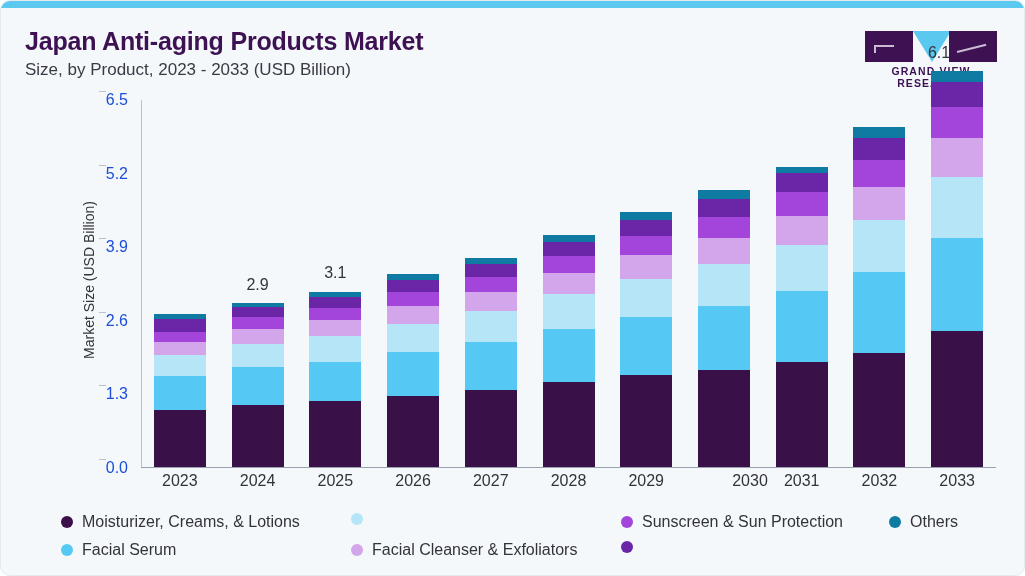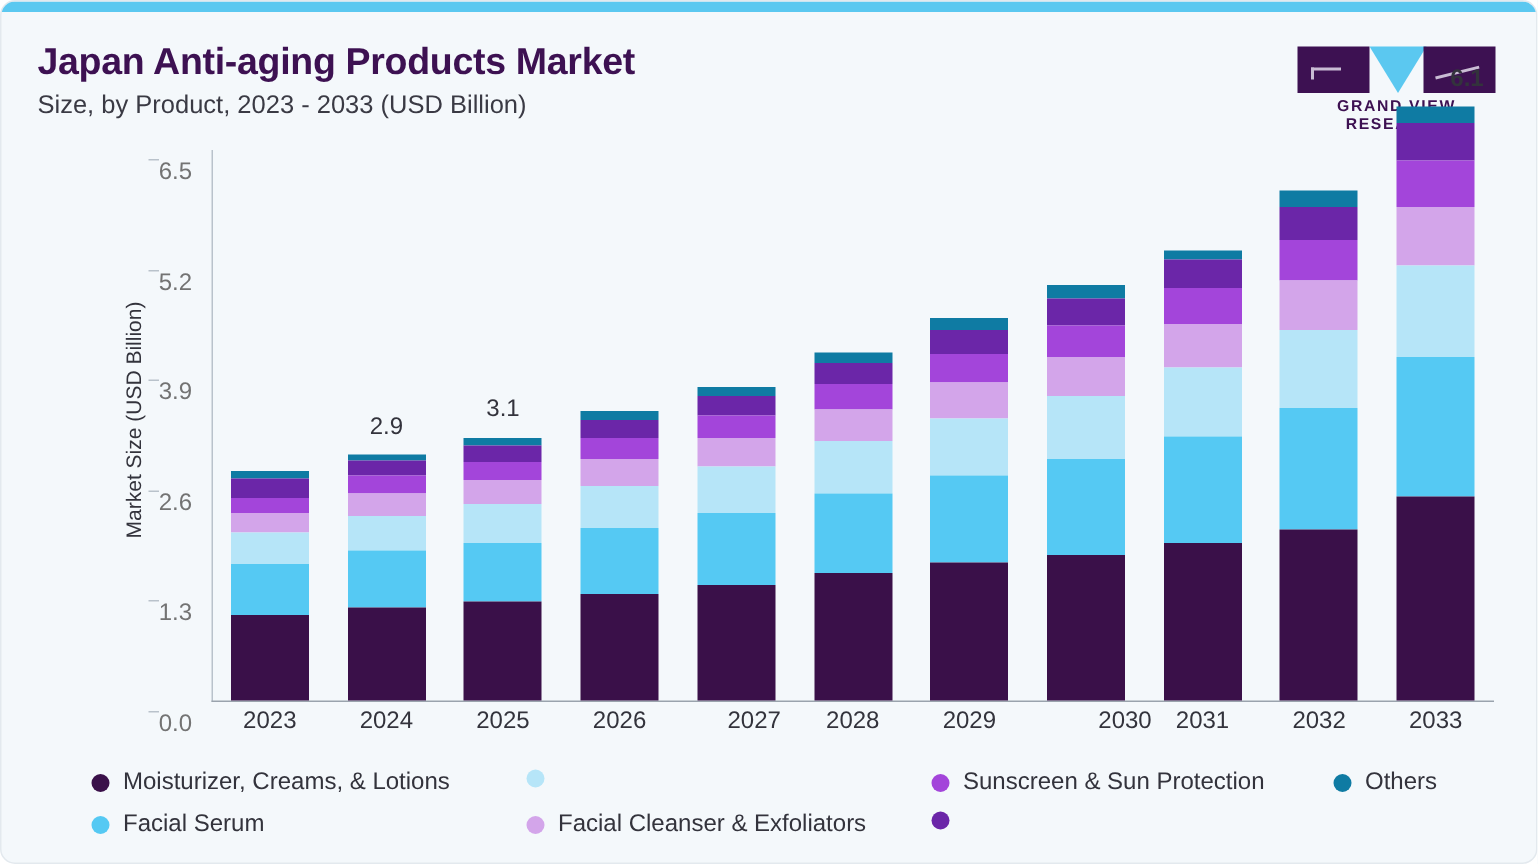--- a/index.html
+++ b/index.html
@@ -82,23 +82,22 @@
     white-space:nowrap;
   }
   #axisarea{
     position:absolute;left:140px;top:14px;
     width:855px;height:368px;
   }
   .ytick{
     position:absolute;right:100%;
     transform:translateY(-50%);
     padding-right:13px;
-    font-size:16px;color:#737373;
+    font-size:16px;color:#1d4ed8;
     white-space:nowrap;
-    margin-top:15px;
   }
   .ytick-mark{
     position:absolute;left:-7px;width:7px;height:1px;background:#b9c2cb;
   }
   #yaxisline{
     position:absolute;left:0;top:0;width:1px;height:368px;background:#b9c2cb;
   }
   #xaxisline{
     position:absolute;left:0;bottom:0;width:855px;height:1px;background:#9aa3ad;
   }
@@ -254,37 +253,37 @@
           </div>
           <div class="bar" style="left: 712.409px;">
             <div class="seg" title="Others: 0.19" style="height: 10.7569px; background: rgb(15, 123, 163);"></div>
             <div class="seg" title="Facial Masks &amp; Peels: 0.39" style="height: 22.08px; background: rgb(107, 38, 168);"></div>
             <div class="seg" title="Sunscreen &amp; Sun Protection: 0.47" style="height: 26.6092px; background: rgb(163, 69, 218);"></div>
             <div class="seg" title="Facial Cleanser &amp; Exfoliators: 0.58" style="height: 32.8369px; background: rgb(211, 165, 234);"></div>
             <div class="seg" title="Eye Care Products: 0.93" style="height: 52.6523px; background: rgb(182, 229, 248);"></div>
             <div class="seg" title="Facial Serum: 1.42" style="height: 80.3938px; background: rgb(85, 201, 243);"></div>
             <div class="seg" title="Moisturizer, Creams, &amp; Lotions: 2.02" style="height: 114.363px; background: rgb(58, 16, 73);"></div>
           </div>
-          <div class="barlabel" style="left: 837px; top: -56.3077px; font-weight: bold;">6.1</div>
+          <div class="barlabel" style="left: 798px; top: -56.3077px;">6.1</div>
           <div class="bar" style="left: 790.136px;">
             <div class="seg" title="Others: 0.19" style="height: 10.7569px; background: rgb(15, 123, 163);"></div>
             <div class="seg" title="Facial Masks &amp; Peels: 0.45" style="height: 25.4769px; background: rgb(107, 38, 168);"></div>
             <div class="seg" title="Sunscreen &amp; Sun Protection: 0.55" style="height: 31.1385px; background: rgb(163, 69, 218);"></div>
             <div class="seg" title="Facial Cleanser &amp; Exfoliators: 0.68" style="height: 38.4985px; background: rgb(211, 165, 234);"></div>
             <div class="seg" title="Eye Care Products: 1.09" style="height: 61.7108px; background: rgb(182, 229, 248);"></div>
             <div class="seg" title="Facial Serum: 1.64" style="height: 92.8492px; background: rgb(85, 201, 243);"></div>
             <div class="seg" title="Moisturizer, Creams, &amp; Lotions: 2.4" style="height: 135.877px; background: rgb(58, 16, 73);"></div>
           </div>
         </div>
       <div id="xticks">
           <div class="xtick" style="left: 38.8636px;">2023</div>
           <div class="xtick" style="left: 116.591px;">2024</div>
           <div class="xtick" style="left: 194.318px;">2025</div>
           <div class="xtick" style="left: 272.045px;">2026</div>
-          <div class="xtick" style="left: 349.773px; margin-left: 12px;">2027</div>
+          <div class="xtick" style="left: 349.773px;">2027</div>
           <div class="xtick" style="left: 427.5px;">2028</div>
           <div class="xtick" style="left: 505.227px;">2029</div>
           <div class="xtick" style="left: 609px;">2030</div>
           <div class="xtick" style="left: 660.682px;">2031</div>
           <div class="xtick" style="left: 738.409px;">2032</div>
           <div class="xtick" style="left: 816.136px;">2033</div>
         </div>
     </div>
   </div>
 

